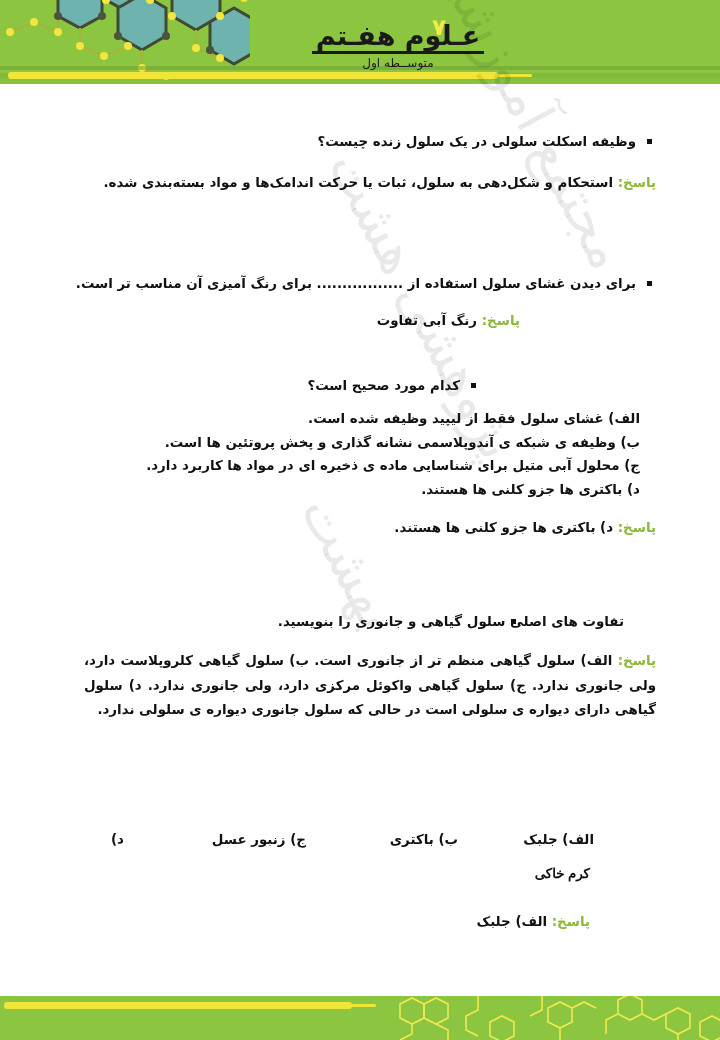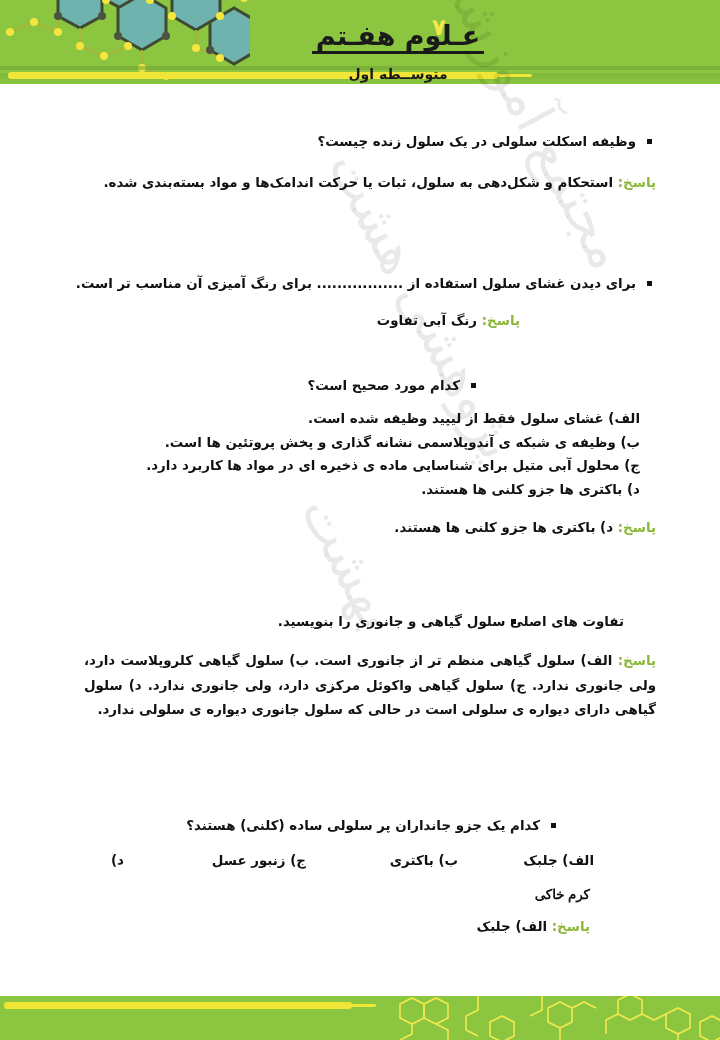--- a/index.html
+++ b/index.html
@@ -88,23 +88,23 @@
     font-size: 27px;
     font-weight: bold;
     color: #1a1a1a;
     letter-spacing: 1px;
     line-height: 1.05;
     border-bottom: 3px solid #1a1a1a;
     display: inline-block;
     padding: 0 4px 1px 4px;
   }
   .title-sub {
-    margin-top: 12px;
-    font-size: 14px;
-    font-weight: bold;
+    margin-top: 2px;
+    font-size: 12px;
+    font-weight: normal;
     color: #1a1a1a;
     letter-spacing: 2px;
   }
 
   .hex-art {
     position: absolute;
     top: -14px;
     left: 0;
     width: 250px;
     height: 96px;
@@ -376,35 +376,31 @@
         <span class="bullet" style="right:204px;"></span>
         <span>تفاوت های اصلی سلول گیاهی و جانوری را بنویسید.</span>
       </div>
       <div class="ansline" style="margin-top:16px;">
         <span class="ans-label">پاسخ:</span>
         <span>الف) سلول گیاهی منظم تر از جانوری است. ب) سلول گیاهی کلروپلاست دارد، ولی جانوری ندارد. ج) سلول گیاهی واکوئل مرکزی دارد، ولی جانوری ندارد. د) سلول گیاهی دارای دیواره ی سلولی است در حالی که سلول جانوری دیواره ی سلولی ندارد.</span>
       </div>
     </div>
 
     <div class="qblock" style="top:732px;">
-      <div class="qline" style="padding-right:180px;">
-        <span class="bullet" style="right:164px;"></span>
-        <span>کدام یک جزو جانداران پر سلولی ساده (کلنی) هستند؟</span>
-      </div>
 
       <div class="opt-row" style="margin-top:16px;">
         <span class="opt opt-a">الف) جلبک</span>
         <span class="opt opt-b">ب) باکتری</span>
         <span class="opt opt-c">ج) زنبور عسل</span>
         <span class="opt opt-d">د)</span>
       </div>
 
       <div class="opt-wrap" style="padding-right:130px;margin-top:6px;">کرم خاکی</div>
 
-      <div class="ansline" style="margin-top:8px;padding-right:130px;text-align-last:right;">
+      <div class="ansline" style="margin-top:24px;padding-right:130px;text-align-last:right;">
         <span class="ans-label">پاسخ:</span>
         <span>الف) جلبک</span>
       </div>
     </div>
 
   </div>
 
   <div class="footer">
     <div class="footer-stripe"></div>
     <div class="footer-stripe-tail"></div>

